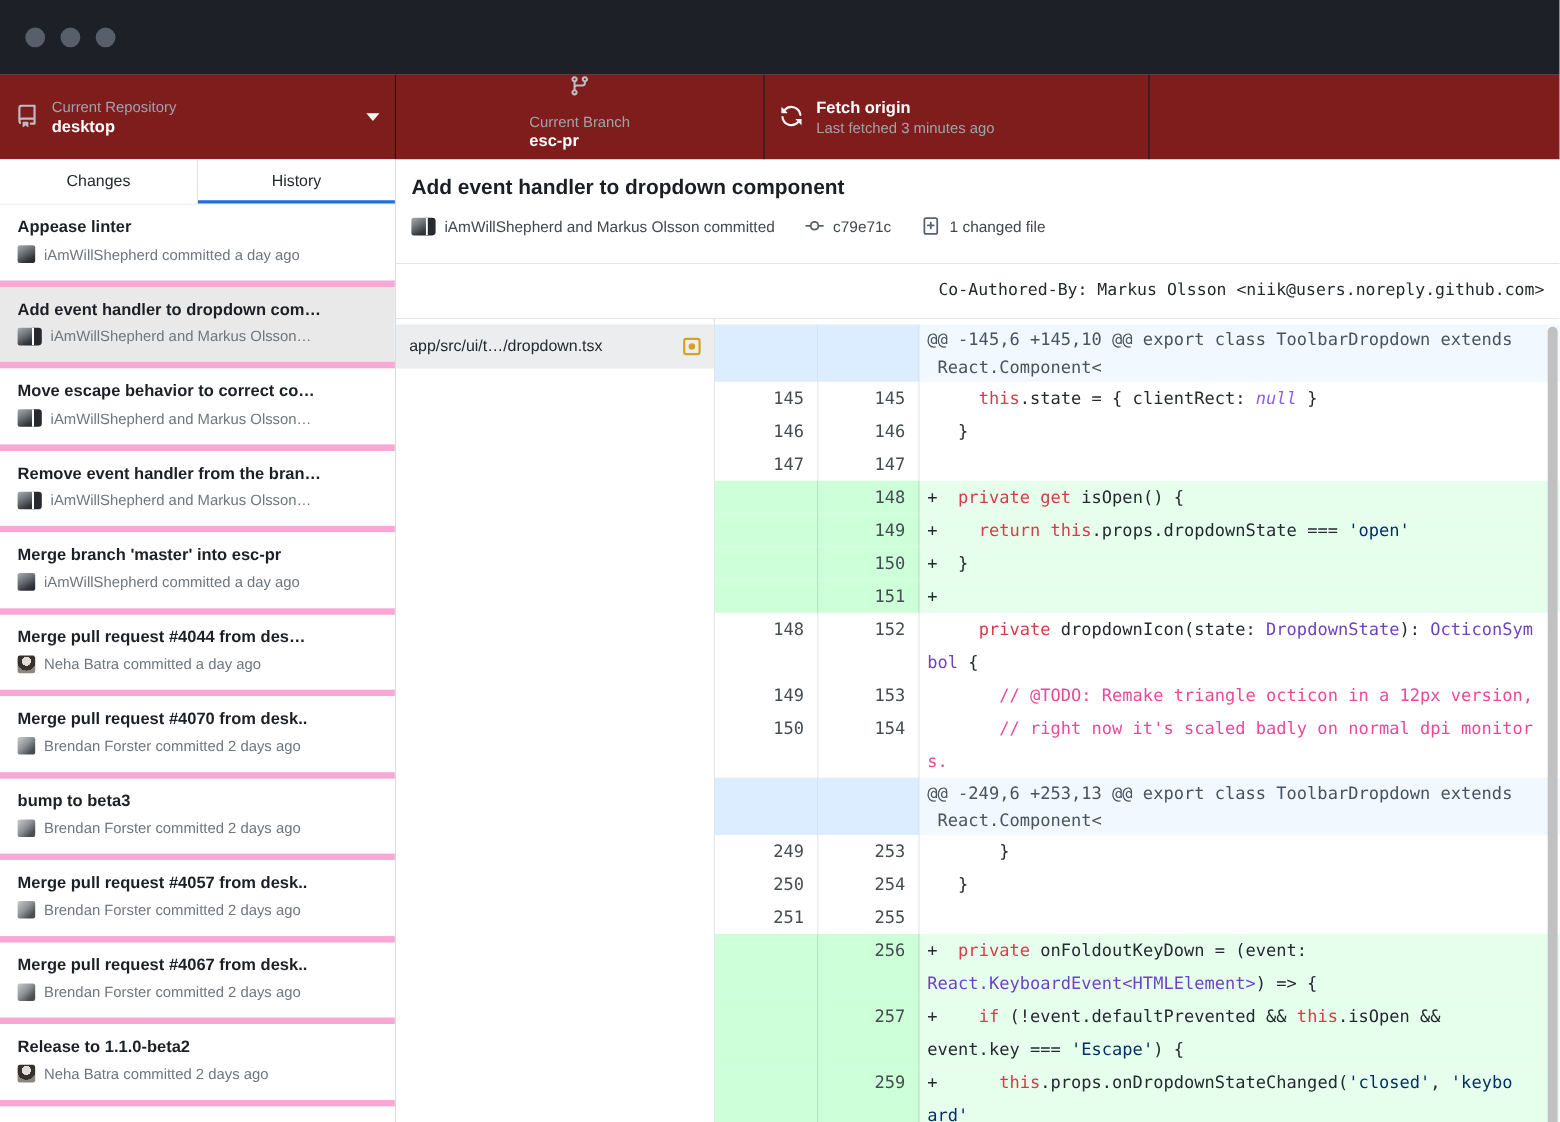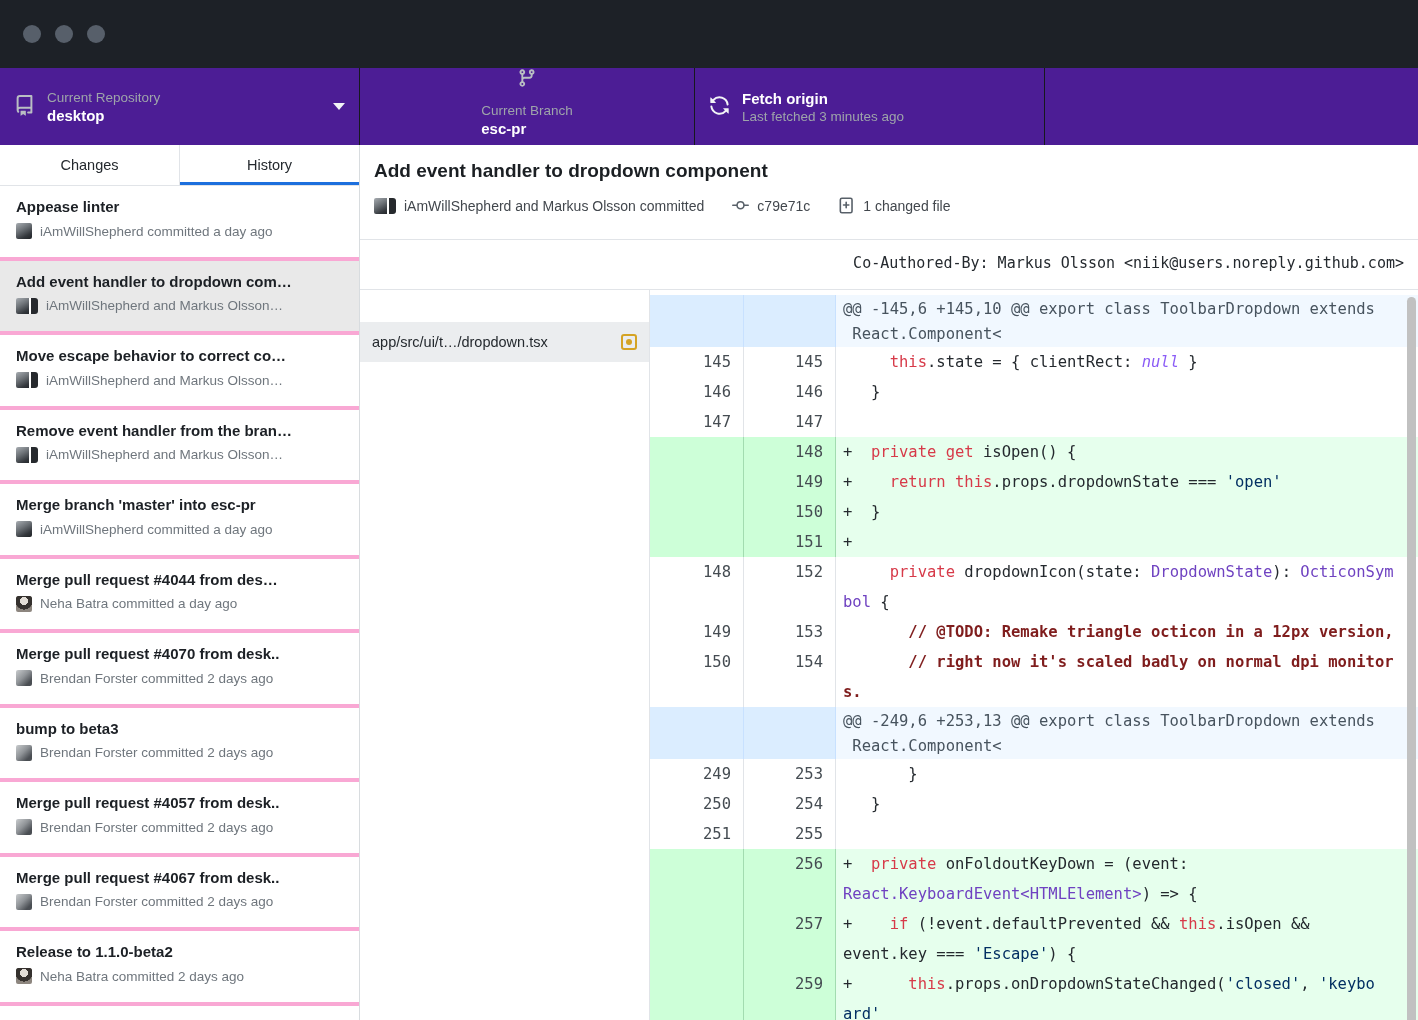--- a/index.html
+++ b/index.html
@@ -6,21 +6,21 @@
   html,body { background:#fff; }
   .app { position:relative; width:1418px; height:1020px; overflow:hidden;
          font-family:"Liberation Sans","DejaVu Sans",sans-serif; background:#fff; }
 
   
   .titlebar { height:68px; background:#1d2127; display:flex; align-items:center; padding-left:23px; }
   .traffic { display:flex; gap:14px; }
   .light { width:18px; height:18px; border-radius:50%; background:#575f6a; }
 
   
-  .toolbar { height:77px; background:#4c1d95; display:flex; color:#fff;justify-content:flex-end; }
+  .toolbar { height:77px; background:#7f1d1d; display:flex; color:#fff;justify-content:flex-end; }
   .tb-btn { display:flex; align-items:center; gap:12px; padding:0 14px; border-right:1px solid #16191d;
             background:none; border-top:0; border-bottom:0; border-left:0; cursor:pointer; text-align:left; }
   .tb-btn.repo { width:360px; }
   .tb-btn.branch { width:335px;flex-direction:column; }
   .tb-btn.fetch { width:350px; }
   .tb-fill { flex:1; }
   .tb-text { display:flex; flex-direction:column; gap:2px; }
   .tb-label { font-size:13.5px; color:#9ea4aa; }
   .tb-value { font-size:15px; font-weight:700; color:#fff; }
   .spacer { flex:1; }
@@ -32,21 +32,21 @@
   
   .content { display:flex; height:976px; }
   .sidebar { width:360px; flex:none; border-right:1px solid #d8dcdf; display:flex; flex-direction:column; background:#fff; }
   .tabs { height:41px; display:flex; border-bottom:1px solid #e1e4e8; flex:none; }
   .tab { flex:1; background:#fff; border:0; font-size:14.5px; color:#24292e; cursor:pointer;
          border-right:1px solid #e1e4e8; font-family:inherit; }
   .tab:last-child { border-right:0; }
   .tab.active { box-shadow:inset 0 -3px 0 #1c6fdd; font-weight:400; }
 
   .commit-list { flex:1; overflow:hidden; }
-  .commit { height:74.5px; padding:12px 16px 0; border-bottom:4px solid #f9a8d4; background:#fff; cursor:pointer; }
+  .commit { height:74.5px; padding:12px 16px 0; border-bottom:6px solid #f9a8d4; background:#fff; cursor:pointer; }
   .commit.selected { background:#e9e9e9; }
   .c-title { font-size:15px; font-weight:700; color:#1c2025; white-space:nowrap; overflow:hidden; }
   .c-byline { margin-top:8px; display:flex; align-items:center; gap:8px; color:#6f767d; font-size:13.5px; }
 
   .avatar { width:16px; height:16px; border-radius:2px; flex:none; position:relative;
             background:linear-gradient(150deg,#a8adb2 0%,#6d7277 40%,#33373c 75%,#1f2226 100%); }
   .avatar.neha { background:radial-gradient(circle at 50% 32%,#e2ddd6 0 30%,#35312e 31% 62%,#8d867f 63%); }
   .avatar.brendan { background:linear-gradient(135deg,#c9ccce 0%,#8f9397 45%,#4a4e53 80%); }
   .avatar.pair { margin-right:6px; }
   .avatar.pair::after { content:""; position:absolute; right:-6px; top:0; width:7px; height:16px;
@@ -59,21 +59,21 @@
   .commit-meta { display:flex; align-items:center; gap:8px; font-size:14px; color:#42474d; }
   .meta-gap { width:12px; }
   .sha { color:#42474d; }
 
   .commit-desc { height:50px; flex:none; border-bottom:1px solid #e1e4e8; padding:14px 14px 0; background:#fff;
                  font-family:"DejaVu Sans Mono","Liberation Mono",monospace; font-size:15px; color:#24292e;text-align:right; }
 
   .diff-area { flex:1; display:flex; min-height:0; }
   .file-list { width:290px; flex:none; border-right:1px solid #e1e4e8; background:#fff; padding-top:5px; }
   .file-row { height:40px; background:#ebedef; display:flex; align-items:center; justify-content:space-between;
-              padding:16px 12px; font-size:14.5px; color:#24292e; cursor:pointer;margin-top:27px; }
+              padding:16px 12px; font-size:14.5px; color:#24292e; cursor:pointer; }
   .mod-icon { width:16px; height:16px; border:2px solid #d5a324; border-radius:3px; position:relative; flex:none; }
   .mod-icon::after { content:""; position:absolute; left:3px; top:3px; width:6px; height:6px;
                      border-radius:50%; background:#d5a324; }
 
   .diff-pane { flex:1; position:relative; overflow:hidden; background:#fff; padding-top:5px;
                font-family:"DejaVu Sans Mono","Liberation Mono",monospace; font-size:15.5px; }
   .drow { display:flex; align-items:stretch; }
   .g { width:94px; flex:none; text-align:right; padding-right:12px; color:#454c52; line-height:30px;
        border-right:1px solid #e1e4e8; }
   .g2 { width:92px; }
@@ -81,21 +81,21 @@
           line-height:30px; color:#24292e; }
   .drow.add .g { background:#cdffd8; border-right-color:#a2dcb0; }
   .drow.add .code { background:#e6ffed; }
   .drow.hunk .g { background:#dbedff; border-right-color:#c8e1ff; }
   .drow.hunk .code { background:#f1f8ff; line-height:25px; padding-top:2px; }
   .sh { color:#47535e; }
   .sk { color:#d73a49; }
   .ss { color:#032f62; }
   .sc { color:#8b5cf6;font-style:italic; }
   .st { color:#6f42c1; }
-  .sm { color:#7f1d1d;font-weight:bold; }
+  .sm { color:#ec4899; }
 
   .scroll-thumb { position:absolute; top:7px; bottom:4px; right:2px; width:9px;
                   background:#c1c1c1; border-radius:5px; }
 </style>
 </head>
 <body>
 
 <div class="app">
 
   <div class="titlebar">

